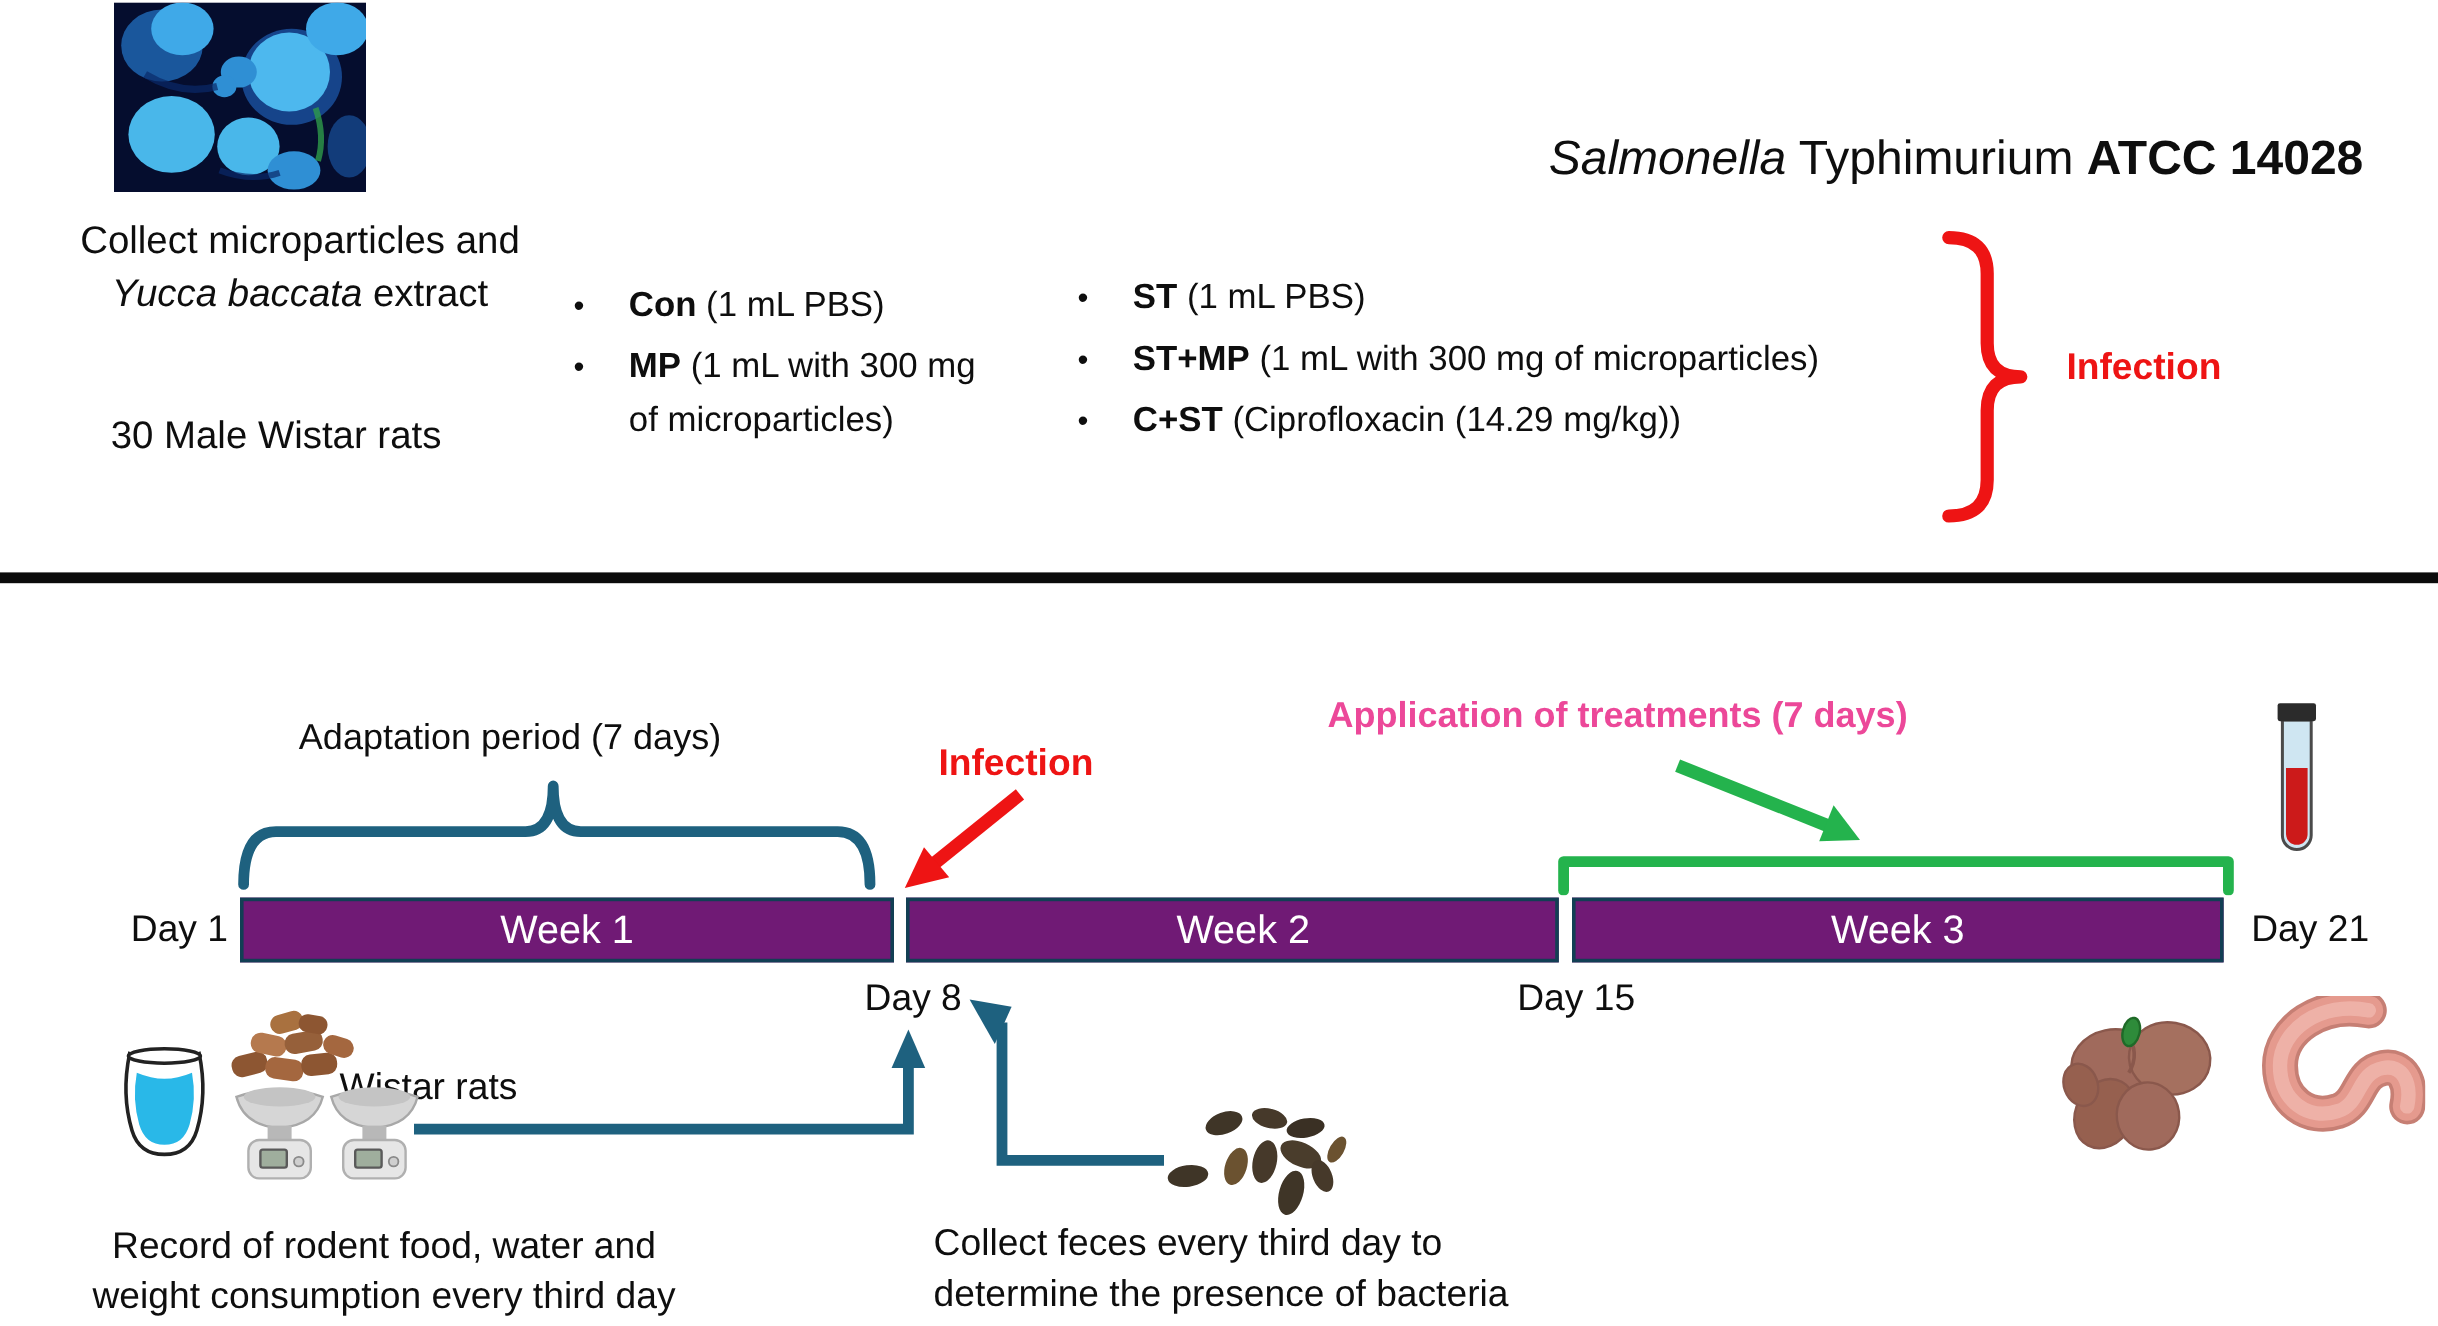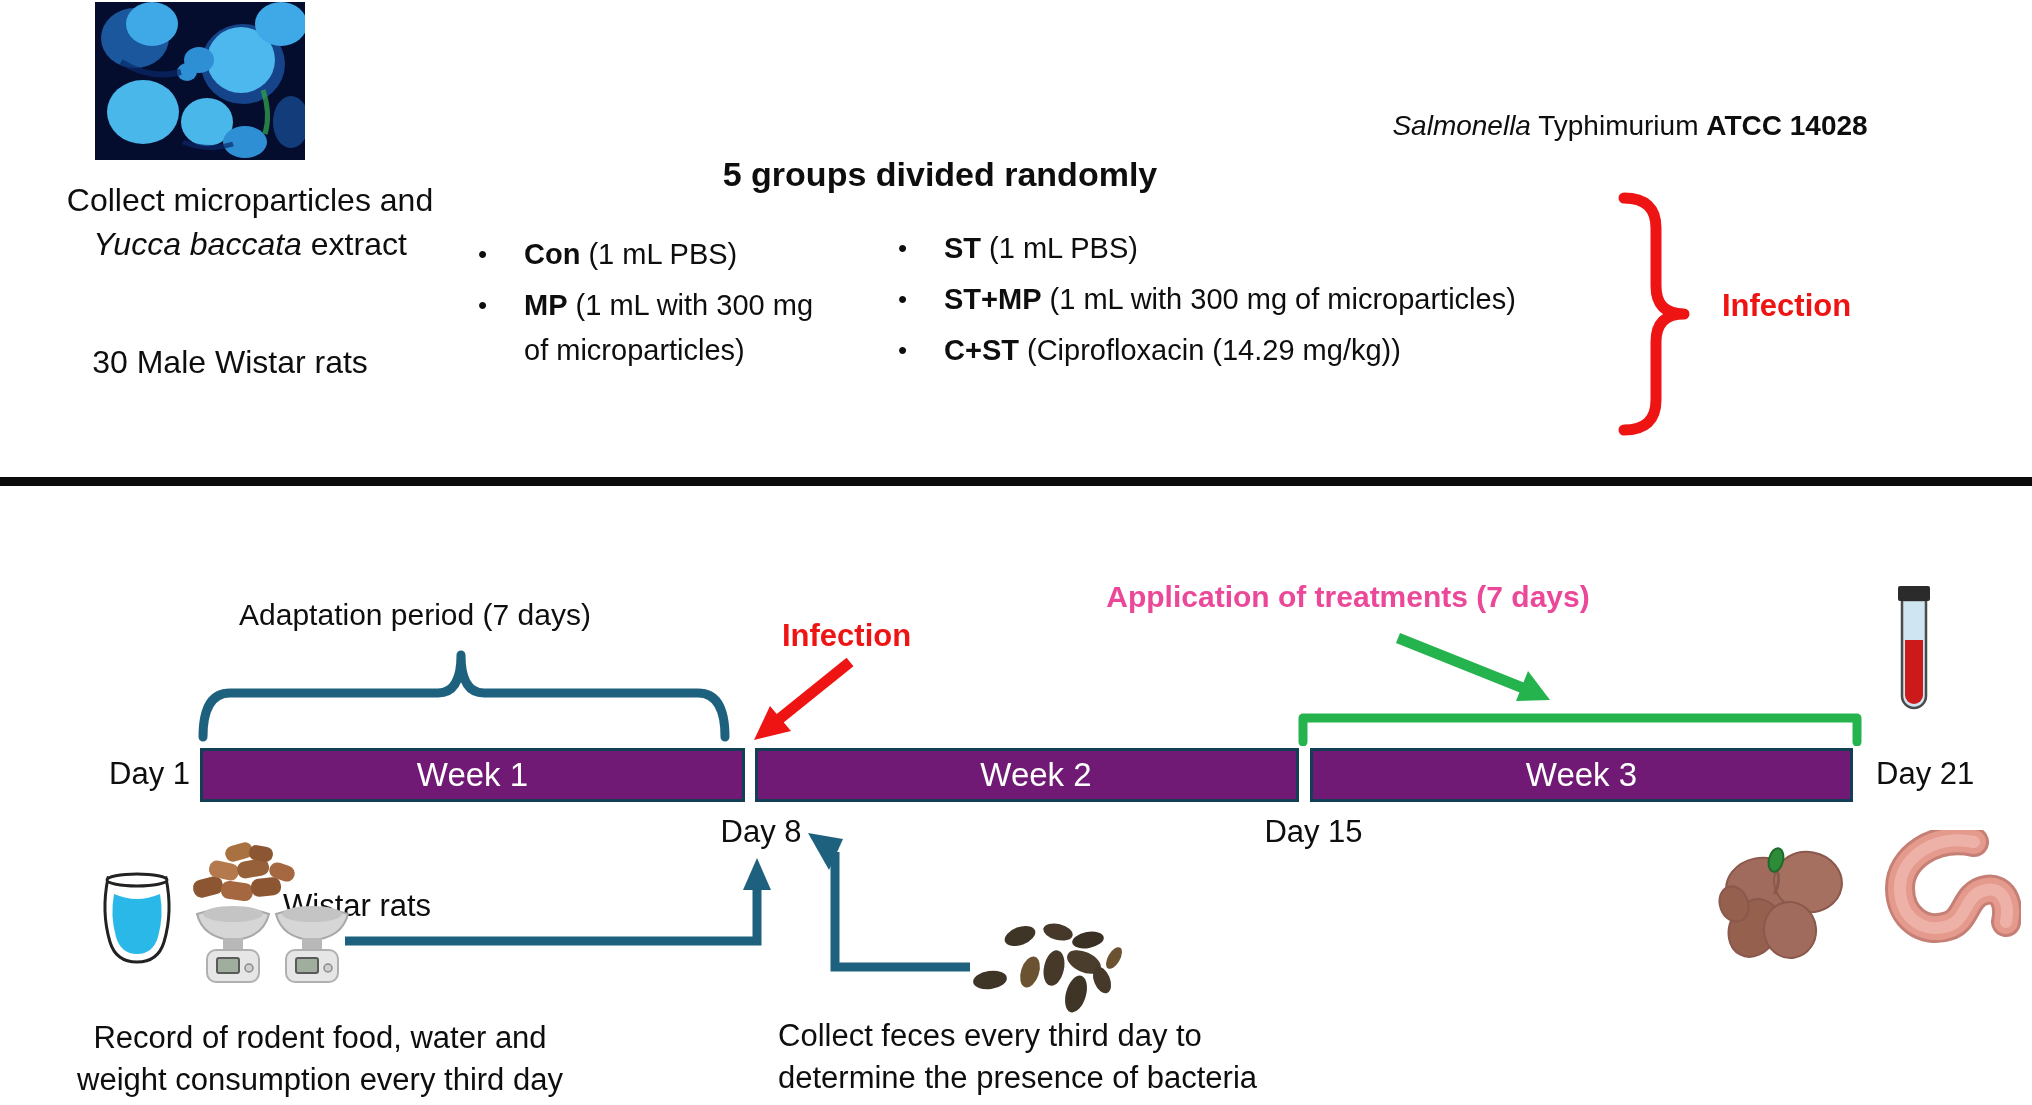--- a/index.html
+++ b/index.html
@@ -53,23 +53,20 @@
     <span>Collect microparticles and</span>
   </div>
   <div class="abs center" style="left:0px; top:226px; width:500px; font-size:32px;">
     <i>Yucca baccata</i><span> extract</span>
   </div>
 
   <div class="abs center" style="left:0px; top:344px; width:460px; font-size:32px;">
     <span>30 Male Wistar rats</span>
   </div>
 
-  <div class="abs center" style="left:660px; top:155px; width:560px; font-size:34px; font-weight:bold;">
-    <span>5 groups divided randomly</span>
-  </div>
 
   <div class="abs" style="left:478px; top:232px; width:345px;">
     <div class="bullet-item">
       <span class="dot">•</span>
       <span><b>Con</b><span> (1 mL PBS)</span></span>
     </div>
     <div class="bullet-item">
       <span class="dot">•</span>
       <span style="white-space:normal;"><b>MP</b><span> (1 mL with 300 mg of microparticles)</span></span>
     </div>
@@ -83,37 +80,37 @@
     <div class="bullet-item">
       <span class="dot">•</span>
       <span><b>ST+MP</b><span> (1 mL with 300 mg of microparticles)</span></span>
     </div>
     <div class="bullet-item">
       <span class="dot">•</span>
       <span><b>C+ST</b><span> (Ciprofloxacin (14.29 mg/kg))</span></span>
     </div>
   </div>
 
-  <div class="abs center txt" style="left:1280px; top:110px; width:700px; font-size:28px;">
+  <div class="abs center txt" style="left:1280px; top:110px; width:700px; font-size:40px;">
     <i>Salmonella</i><span> Typhimurium </span><b>ATCC 14028</b>
   </div>
 
   <div class="abs" style="left:1618px; top:192px;">
     <svg width="90" height="244" viewBox="0 0 90 244">
       <path d="M6 6 Q38 6 38 36 L38 94 Q38 122 66 122 Q38 122 38 150 L38 208 Q38 238 6 238" fill="none" stroke="#EE1414" stroke-width="11" stroke-linecap="round" stroke-linejoin="round"></path>
     </svg>
   </div>
 
   <div class="abs txt red-txt" style="left:1722px; top:288px; font-size:31px;">
     <span>Infection</span>
   </div>
 
   <div class="abs divider" style="left:0px; top:477px; width:2032px; height:9px;"></div>
 
-  <div class="abs center txt" style="left:185px; top:598px; width:460px; font-size:30px;">
+  <div class="abs center txt" style="left:195px; top:598px; width:460px; font-size:30px;">
     <span>Adaptation period (7 days)</span>
   </div>
 
   <div class="abs" style="left:198px; top:648px;">
     <svg width="536" height="94" viewBox="0 0 536 94">
       <path d="M5 89 Q5 45 32 45 L240 45 Q263 45 263 7 Q263 45 286 45 L500 45 Q527 45 527 89" fill="none" stroke="#1E617F" stroke-width="9" stroke-linecap="round" stroke-linejoin="round"></path>
     </svg>
   </div>
 
   <div class="abs txt red-txt" style="left:782px; top:618px; font-size:31px;">

